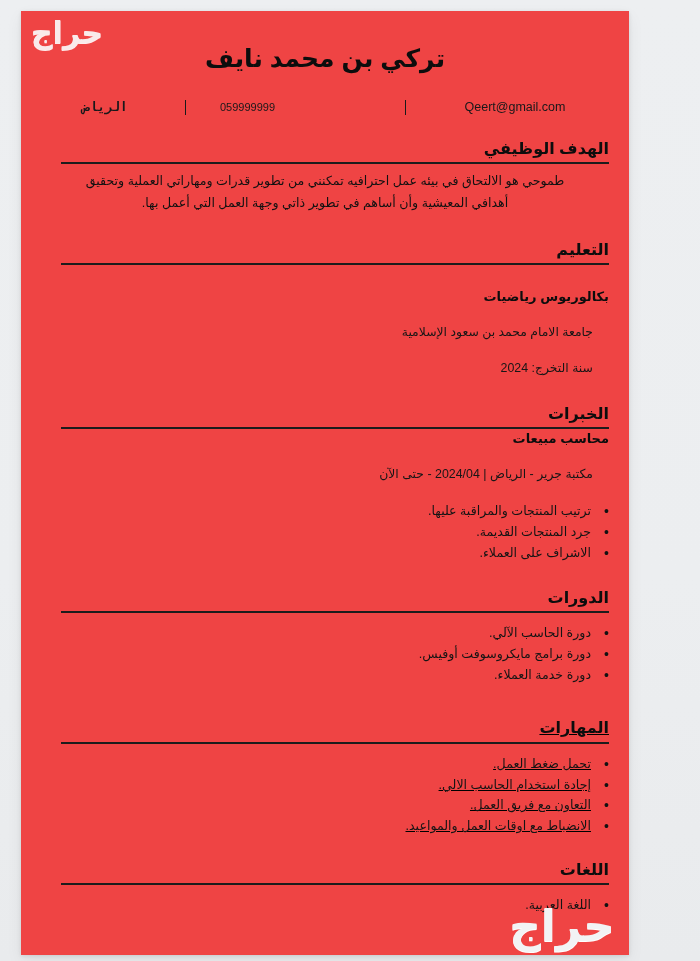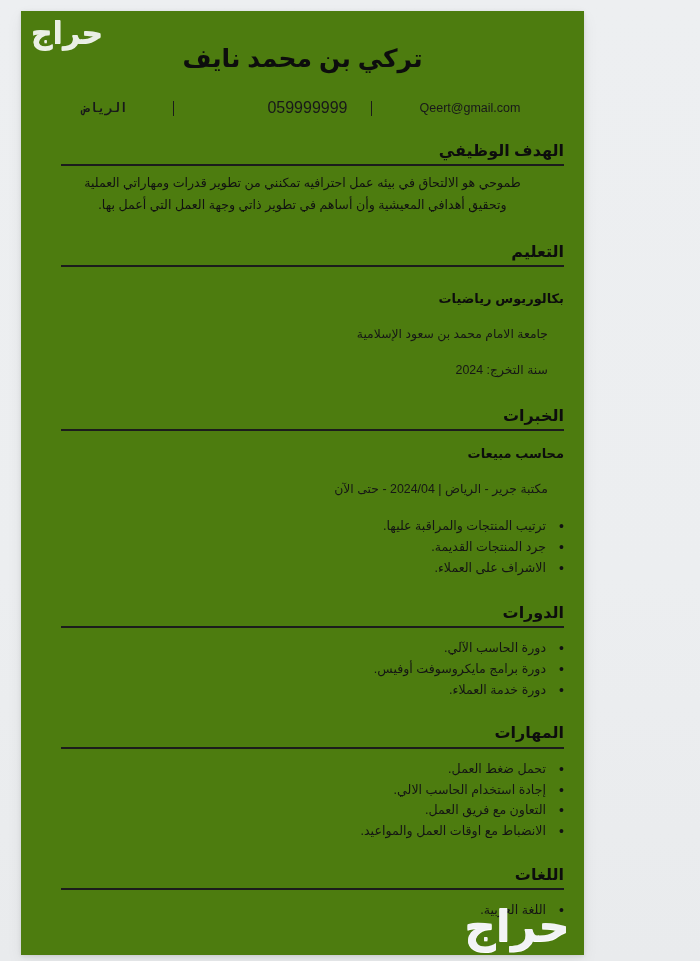--- a/index.html
+++ b/index.html
@@ -17,23 +17,23 @@
   }
   .page-bg {
     position: absolute;
     inset: 0;
     background: linear-gradient(180deg,#edeff1 0%, #eceef0 60%, #e9ebed 100%);
   }
   .sheet {
     position: absolute;
     left: 21px;
     top: 11px;
-    width: 563px;
+    width: 608px;
     height: 944px;
-    background: #4d7c0f;
+    background: #ef4444;
     box-shadow: 0 1px 4px rgba(0,0,0,0.10), 0 6px 16px rgba(0,0,0,0.06);
     overflow: hidden;
     box-sizing: border-box;
   }
   .inner {
     position: absolute;
     left: 0;
     top: 0;
     right: 0;
     bottom: 0;
@@ -63,23 +63,23 @@
     color: #18181a;
   }
   .contact-city {
     font-weight: bold;
     font-size: 12.5px;
     min-width: 90px;
     text-align: center;
     font-family: Liberation Mono, monospace;
   }
   .contact-phone {
-    font-size: 16px;
+    font-size: 11px;
     min-width: 150px;
-    text-align: right;
+    text-align: left;
     direction: ltr;
   }
   .contact-email {
     font-size: 12.5px;
     min-width: 150px;
     text-align: center;
     direction: ltr;
   }
   .sep-bar {
     width: 1px;
@@ -145,31 +145,31 @@
     right: 0;
     top: -1px;
     font-size: 14px;
     color: #111;
     line-height: 1.66;
   }
 
   
   .sec-objective .sec-body { padding-top: 7px; }
   .sec-education .sec-body { padding-top: 22px; }
-  .sec-experience .sec-body { padding-top: 13px; }
+  .sec-experience .sec-body { padding-top: 0; }
   .sec-experience ul.bullets { margin-top: 4px; }
   .sec-courses .sec-body { padding-top: 8px; }
   .sec-skills .sec-body { padding-top: 8px; }
   .sec-languages .sec-body { padding-top: 8px; }
 
   .sec-objective { margin-top: 24px; }
   .sec-education { margin-top: 25px; }
   .sec-experience { margin-top: 25px; }
   .sec-courses { margin-top: 24px; }
-  .sec-skills { margin-top: 23px; }
+  .sec-skills { margin-top: 33px; text-decoration: underline; }
   .sec-languages { margin-top: 23px; }
 
   
   .wm {
     position: absolute;
     pointer-events: none;
     user-select: none;
     font-weight: bold;
     color: #f4f5f6;
     text-shadow: 0 1px 0 #ffffff;

